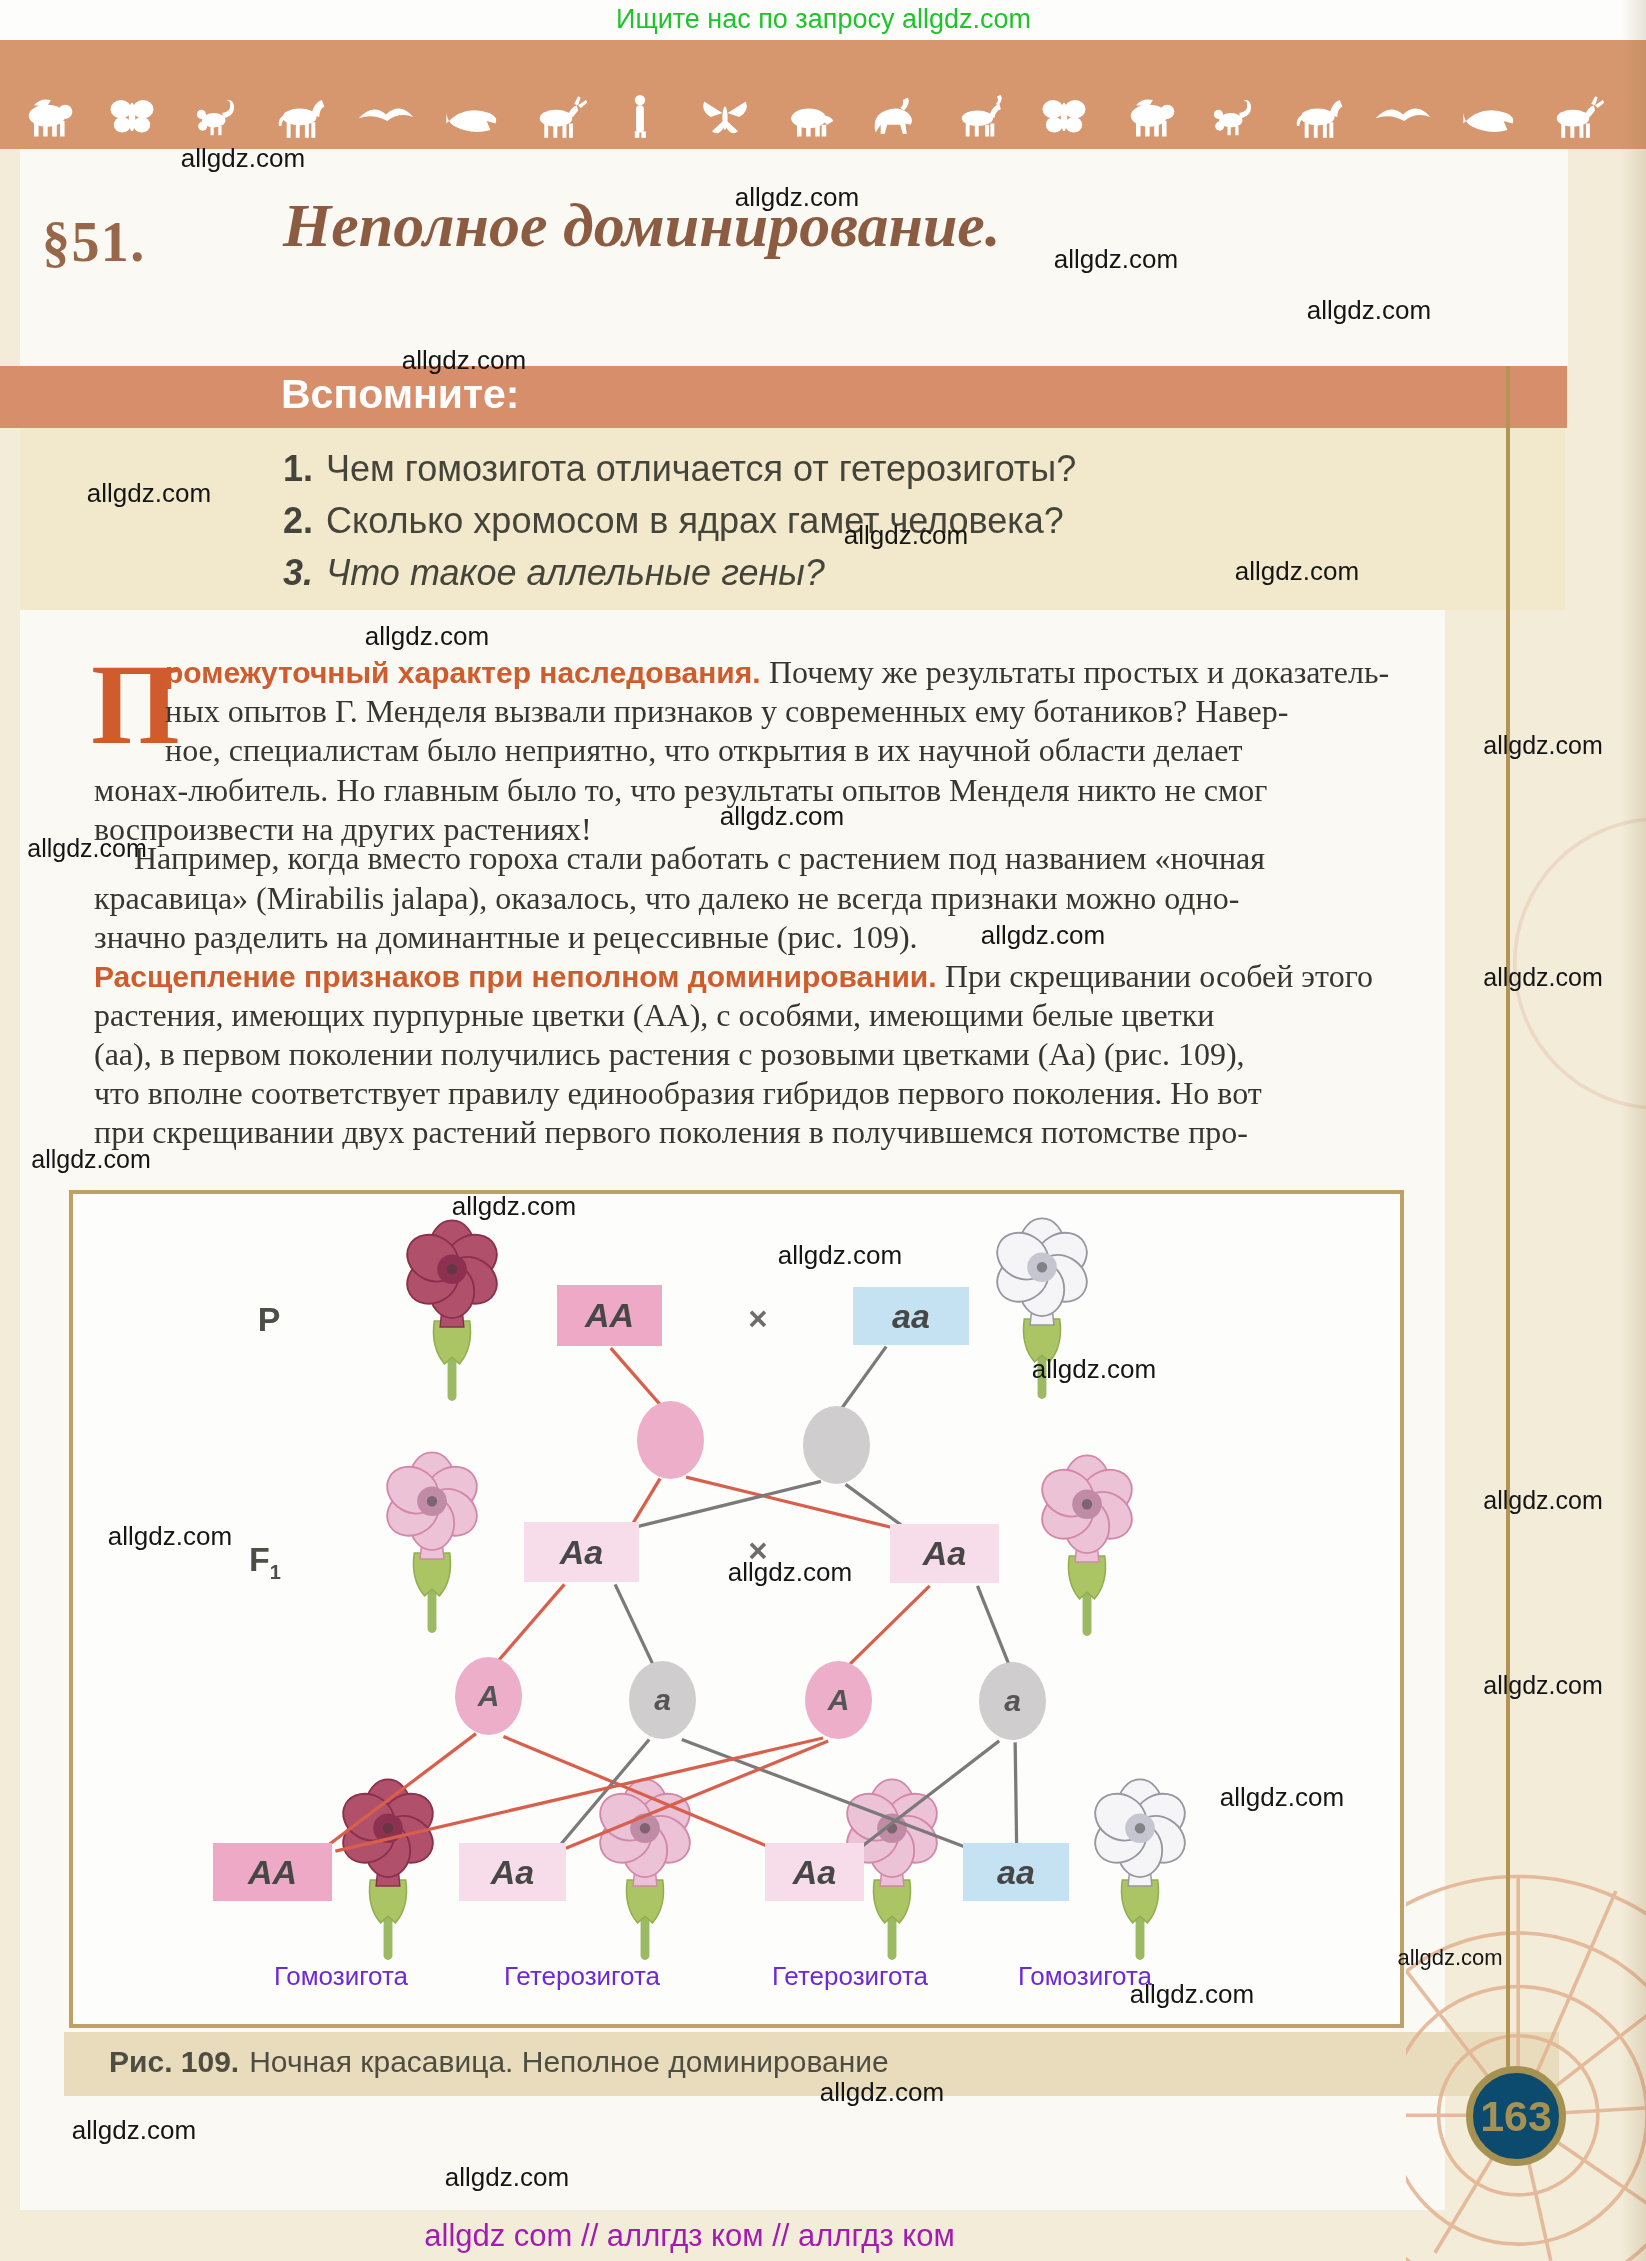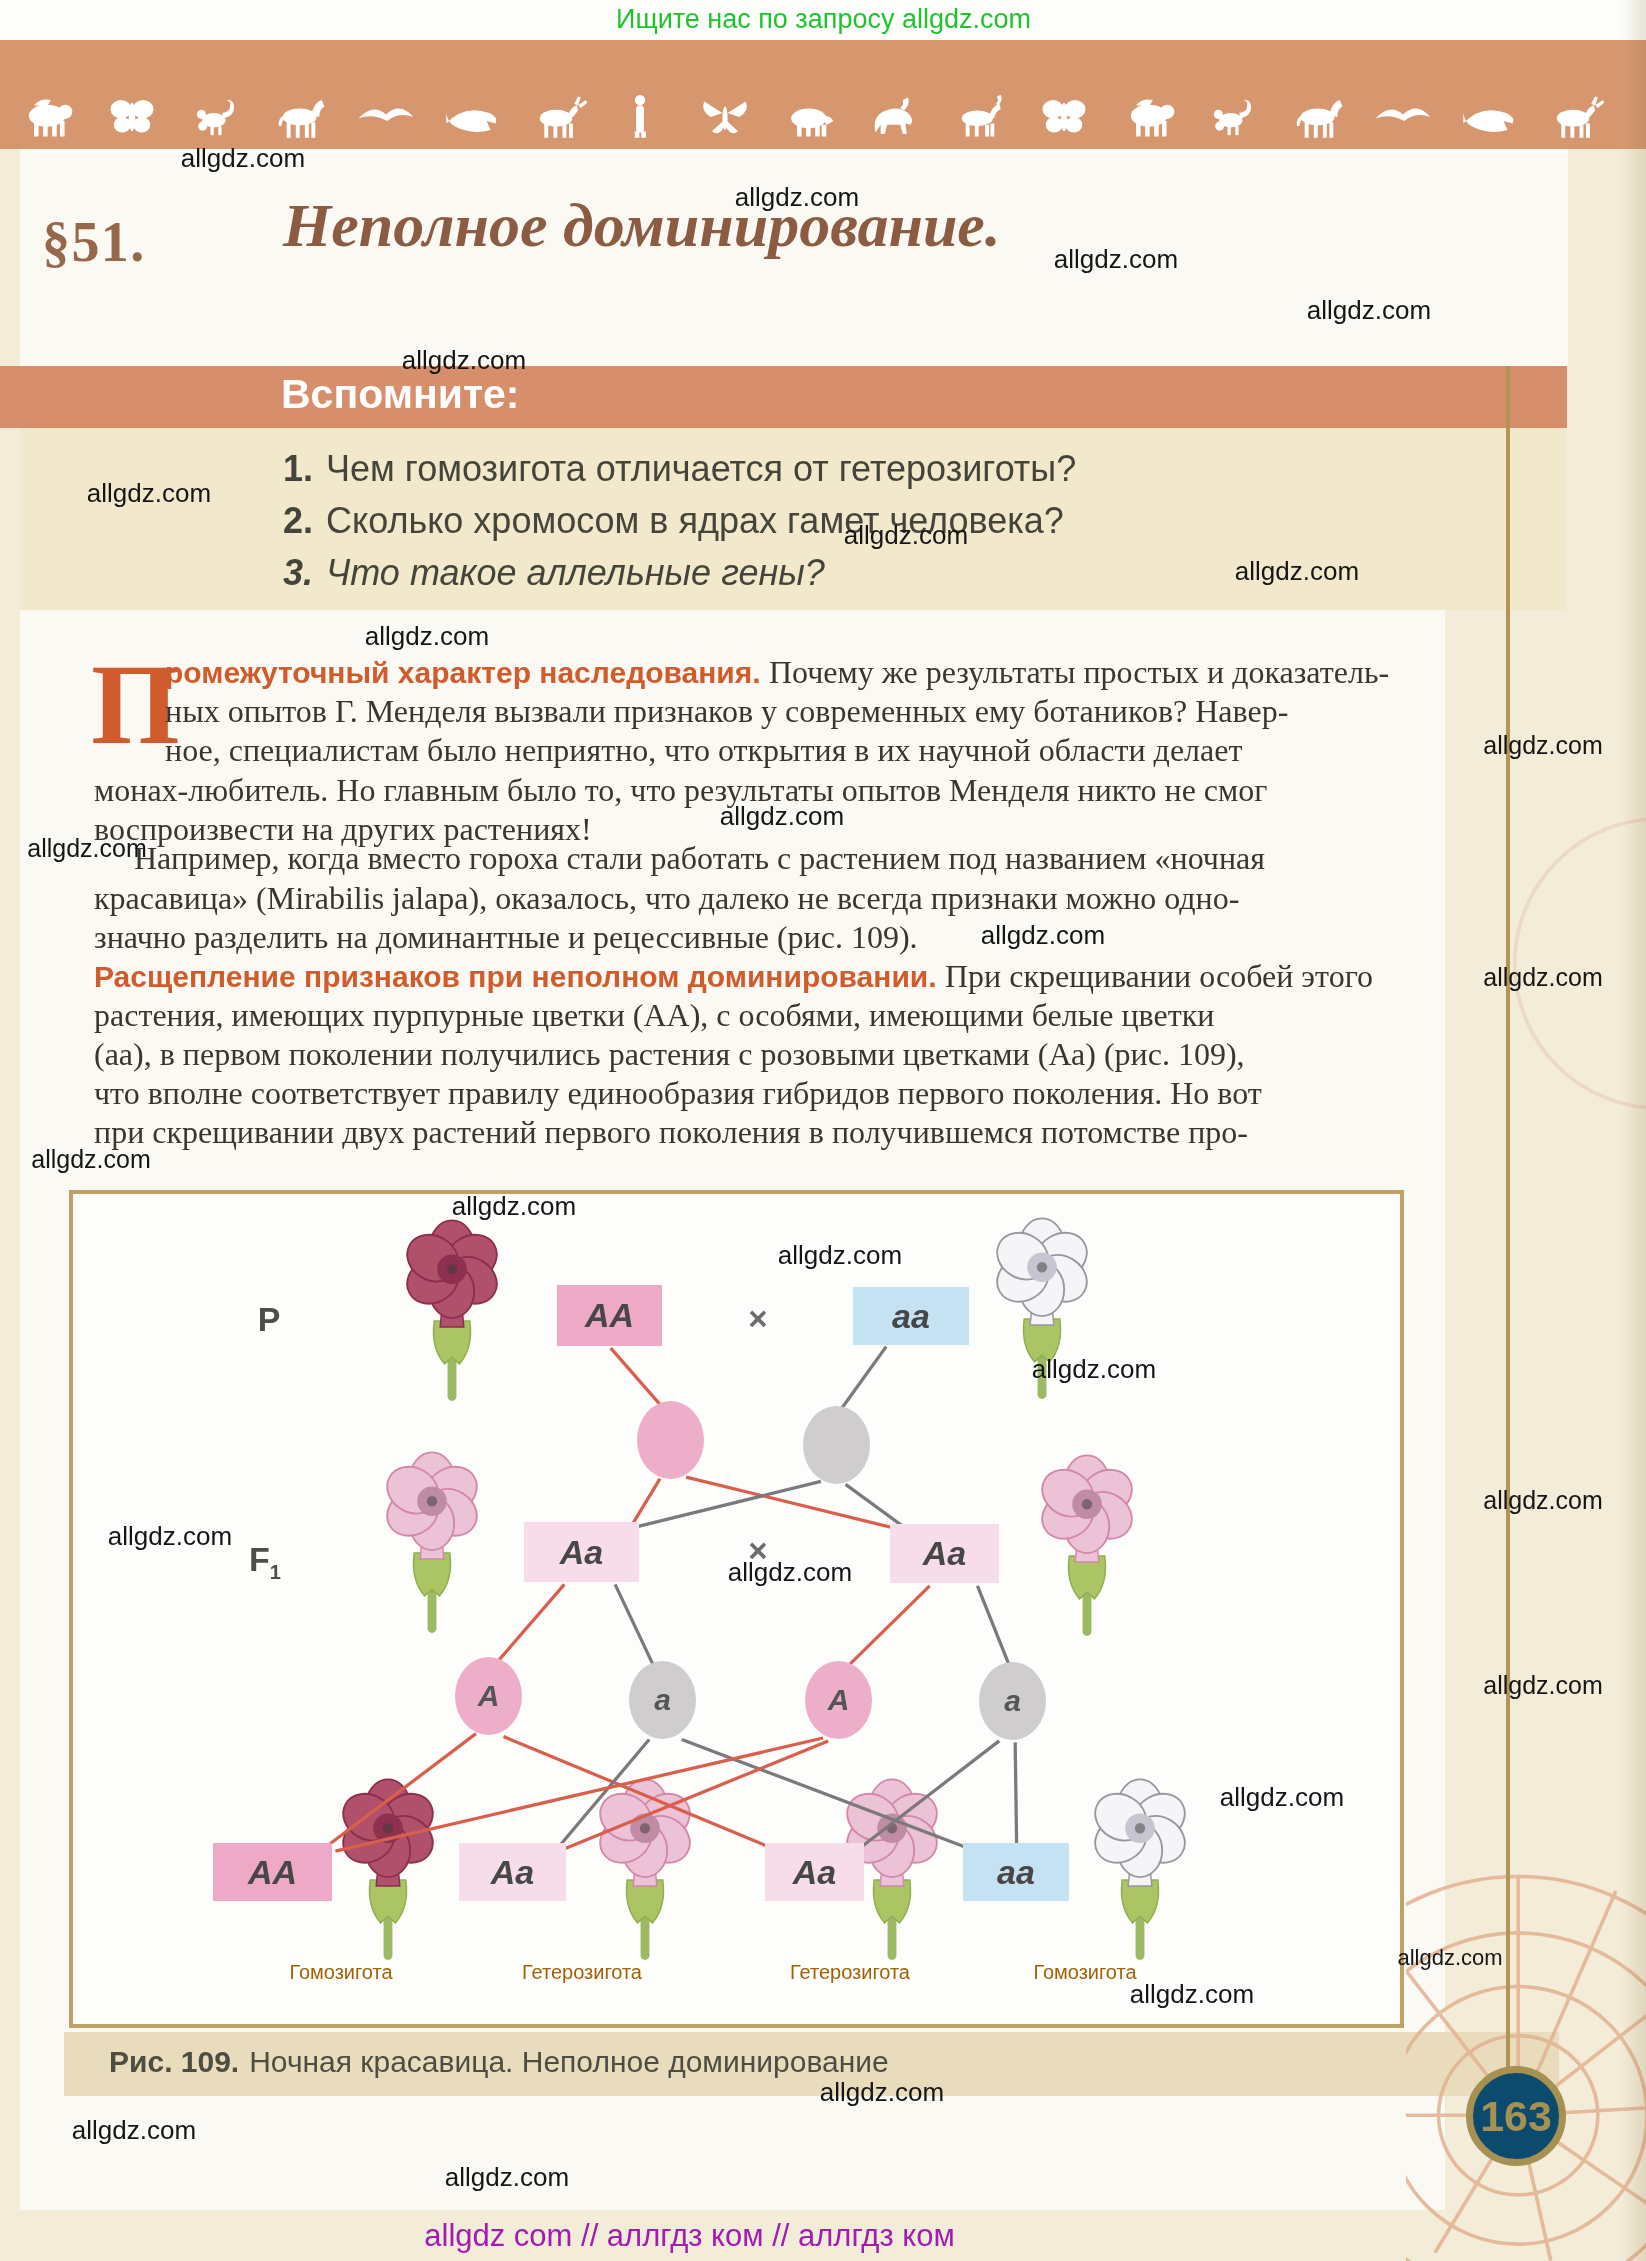--- a/index.html
+++ b/index.html
@@ -42,21 +42,21 @@
   .flower{position:absolute;width:152px;height:196px;}
   .gbox{position:absolute;display:flex;align-items:center;justify-content:center;
     font-style:italic;font-weight:600;font-size:34px;color:#474747;}
   .gamete{position:absolute;width:67px;height:78px;border-radius:50%;display:flex;
     align-items:center;justify-content:center;font-style:italic;font-weight:600;
     font-size:30px;color:#555;}
   .figlabel{position:absolute;transform:translate(-50%,-50%);font-size:34px;
     font-weight:bold;color:#4e4e48;}
   .figcross{position:absolute;transform:translate(-50%,-50%);font-size:33px;
     font-weight:bold;color:#6e6c6d;}
-  .offlabel{position:absolute;transform:translateX(-50%);font-size:20px;color:#a16207;
+  .offlabel{position:absolute;transform:translateX(-50%);font-size:26px;color:#6d28d9;
     white-space:nowrap;}
   .caption-band{left:64px;top:2032px;width:1495px;height:64px;background:#e9dcbd;}
   .caption-text{left:109px;top:2045px;font-size:30px;color:#4e4d42;white-space:nowrap;}
   .caption-text b{padding-right:10px;}
   
   .gold-line{left:1506px;top:366px;width:3.6px;height:1703px;background:#b29455;}
   .pagenum-circle{left:1466px;top:2066px;width:100px;height:100px;border-radius:50%;
     border:7.2px solid #a59253;background:#0c4a6e;box-sizing:border-box;display:flex;
     align-items:center;justify-content:center;font-size:43px;font-weight:bold;color:#a59253;}
   .edge-shade{left:1621px;top:0;width:25px;height:2261px;

